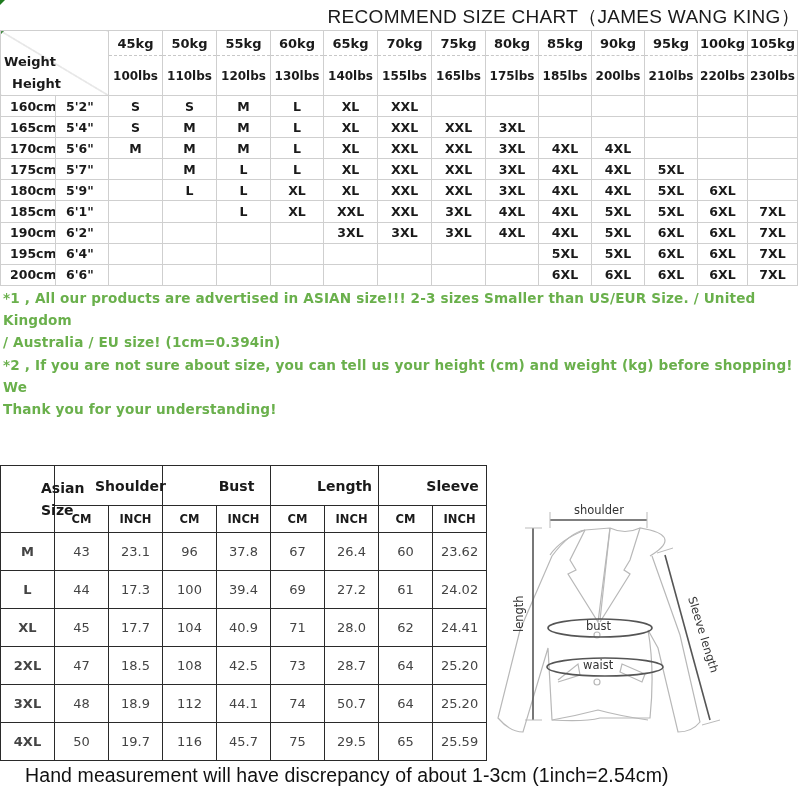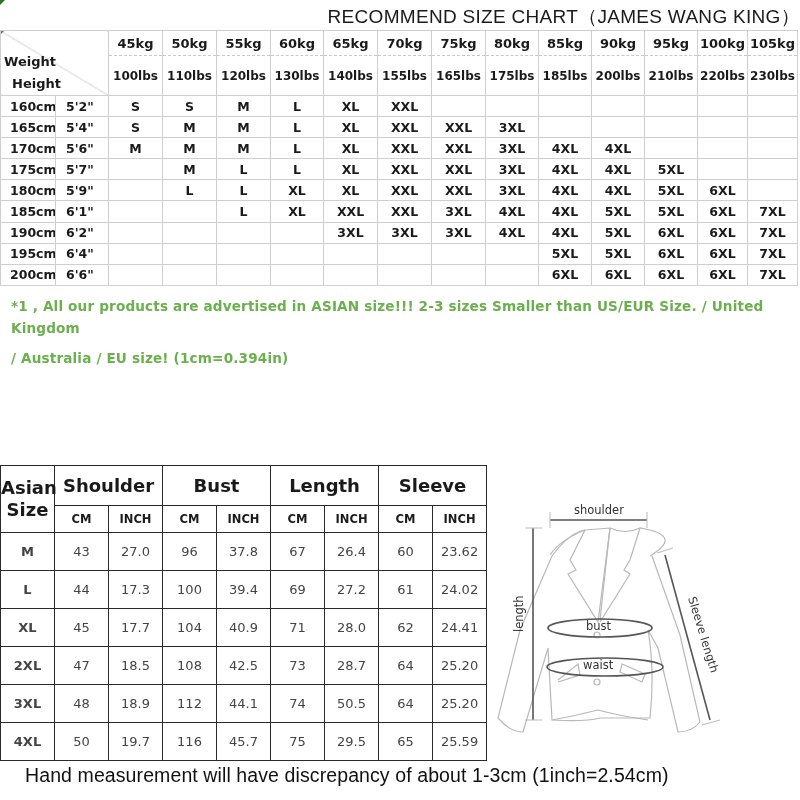--- a/index.html
+++ b/index.html
@@ -34,30 +34,30 @@
   }
   .diag-weight { position: absolute; left: 3px; top: 23px; font-size: 13px; }
   .diag-height { position: absolute; left: 11px; top: 45px; font-size: 13px; }
 
   
   .notes {
     position: absolute; left: 3px; top: 287px; width: 795px;
     font-family: "DejaVu Sans", sans-serif; font-size: 13.6px; font-weight: bold;
     color: #6ab04c; line-height: 22.2px; letter-spacing: 0.15px;
   }
-  .notes p { margin: 8px; }
+  .notes p { margin: 0; }
 
   
   table.meas {
     position: absolute; left: 0; top: 465px; width: 486px; height: 295px;
     border-collapse: collapse; table-layout: fixed;
     font-family: "DejaVu Sans", sans-serif; color: #1a1a1a;
   }
   table.meas td { border: 1.5px solid #2a2a2a; text-align: center; padding: 0; }
-  table.meas tr.h1 td { height: 40px; font-size: 18px; font-weight: bold; }
+  table.meas tr.h1 td { height: 40px; font-size: 14px; font-weight: bold; padding-left: 40px; }
   table.meas tr.h2 td { height: 27px; font-size: 11.5px; font-weight: bold; margin-top: 40px; }
   table.meas tr.d td { height: 38px; font-size: 13px; color: #444; }
   table.meas td.size { font-weight: bold; color: #1a1a1a; font-size: 13px; }
   table.meas td.asian { font-size: 14px; font-weight: bold; line-height: 22px; }
 
   
   .diagram { position: absolute; left: 490px; top: 470px; width: 310px; height: 290px; }
   .diagram svg { width: 100%; height: 100%; }
   .lbl { font-family: "DejaVu Sans", sans-serif; font-size: 11.5px; fill: #333; }
 
@@ -279,20 +279,22 @@
         <td>6XL</td>
         <td>6XL</td>
         <td>7XL</td>
       </tr>
     </tbody>
 </table>
 
 <div class="notes" id="notes" style="color: rgb(106, 176, 76);">
     <p>*1 , All our products are advertised in ASIAN size!!! 2-3 sizes Smaller than US/EUR Size. / United Kingdom</p>
     <p>/ Australia / EU size! (1cm=0.394in)</p>
+    <p>*2 , If you are not sure about size, you can tell us your height (cm) and weight (kg) before shopping! We</p>
+    <p>Thank you for your understanding!</p>
   </div>
 
 <table class="meas">
   <colgroup>
     <col style="width:54px">
     <col style="width:54px">
       <col style="width:54px">
       <col style="width:54px">
       <col style="width:54px">
     <col style="width:54px">
@@ -317,21 +319,21 @@
         <td>CM</td>
         <td>INCH</td>
         <td>CM</td>
         <td>INCH</td>
         <td>CM</td>
         <td>INCH</td>
       </tr>
   <tr class="d">
         <td class="size">M</td>
         <td>43</td>
-        <td>27.0</td>
+        <td>23.1</td>
         <td>96</td>
         <td>37.8</td>
         <td>67</td>
         <td>26.4</td>
         <td>60</td>
         <td>23.62</td>
       </tr>
       <tr class="d">
         <td class="size">L</td>
         <td>44</td>
@@ -365,21 +367,21 @@
         <td>64</td>
         <td>25.20</td>
       </tr>
       <tr class="d">
         <td class="size">3XL</td>
         <td>48</td>
         <td>18.9</td>
         <td>112</td>
         <td>44.1</td>
         <td>74</td>
-        <td>50.5</td>
+        <td>50.7</td>
         <td>64</td>
         <td>25.20</td>
       </tr>
       <tr class="d">
         <td class="size">4XL</td>
         <td>50</td>
         <td>19.7</td>
         <td>116</td>
         <td>45.7</td>
         <td>75</td>

